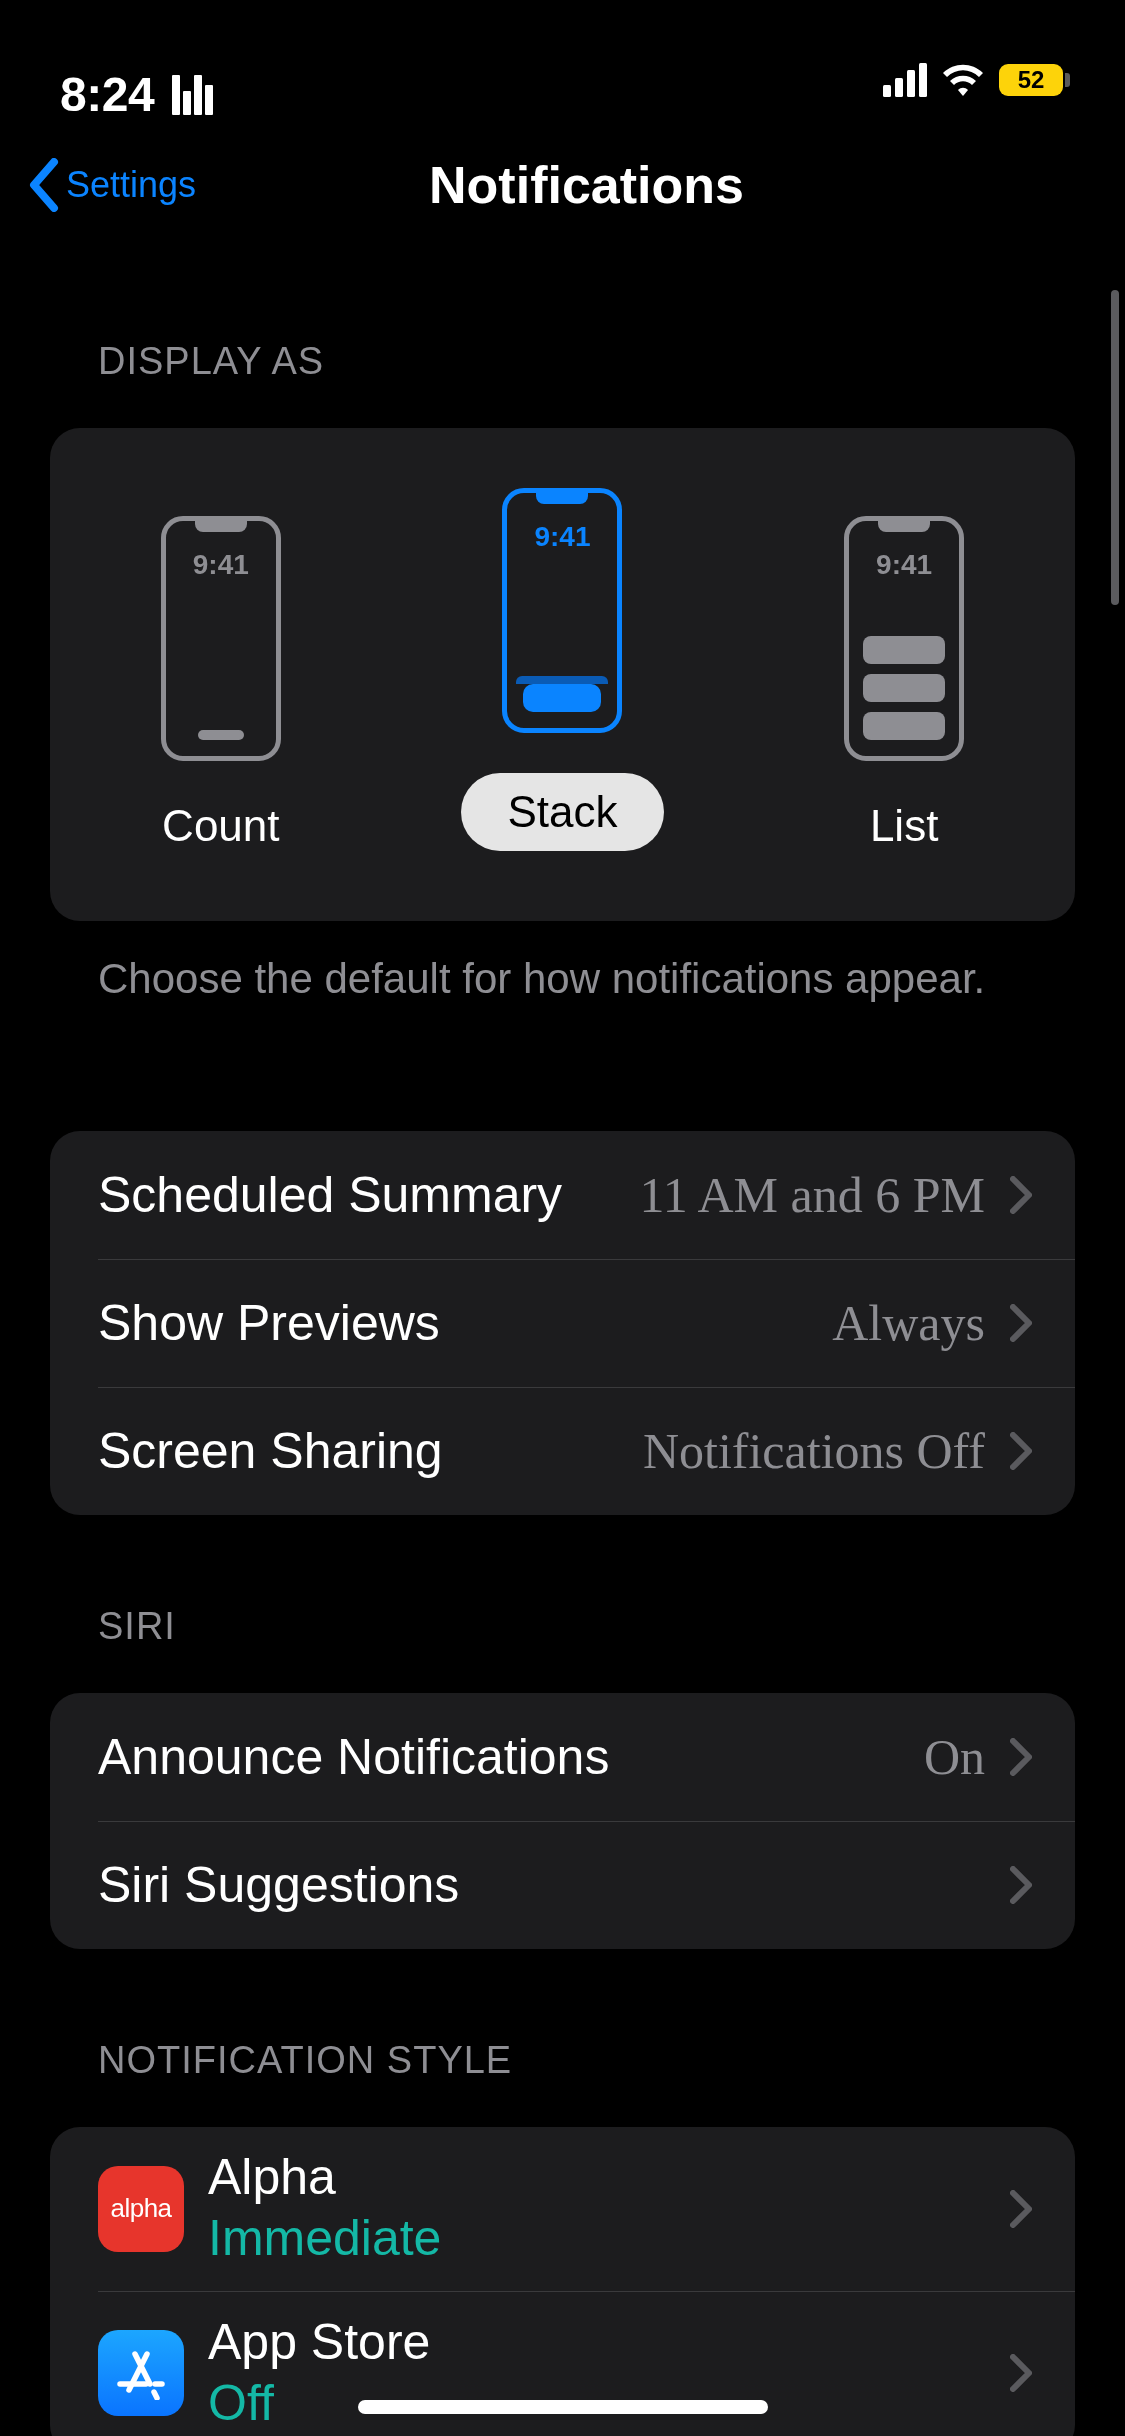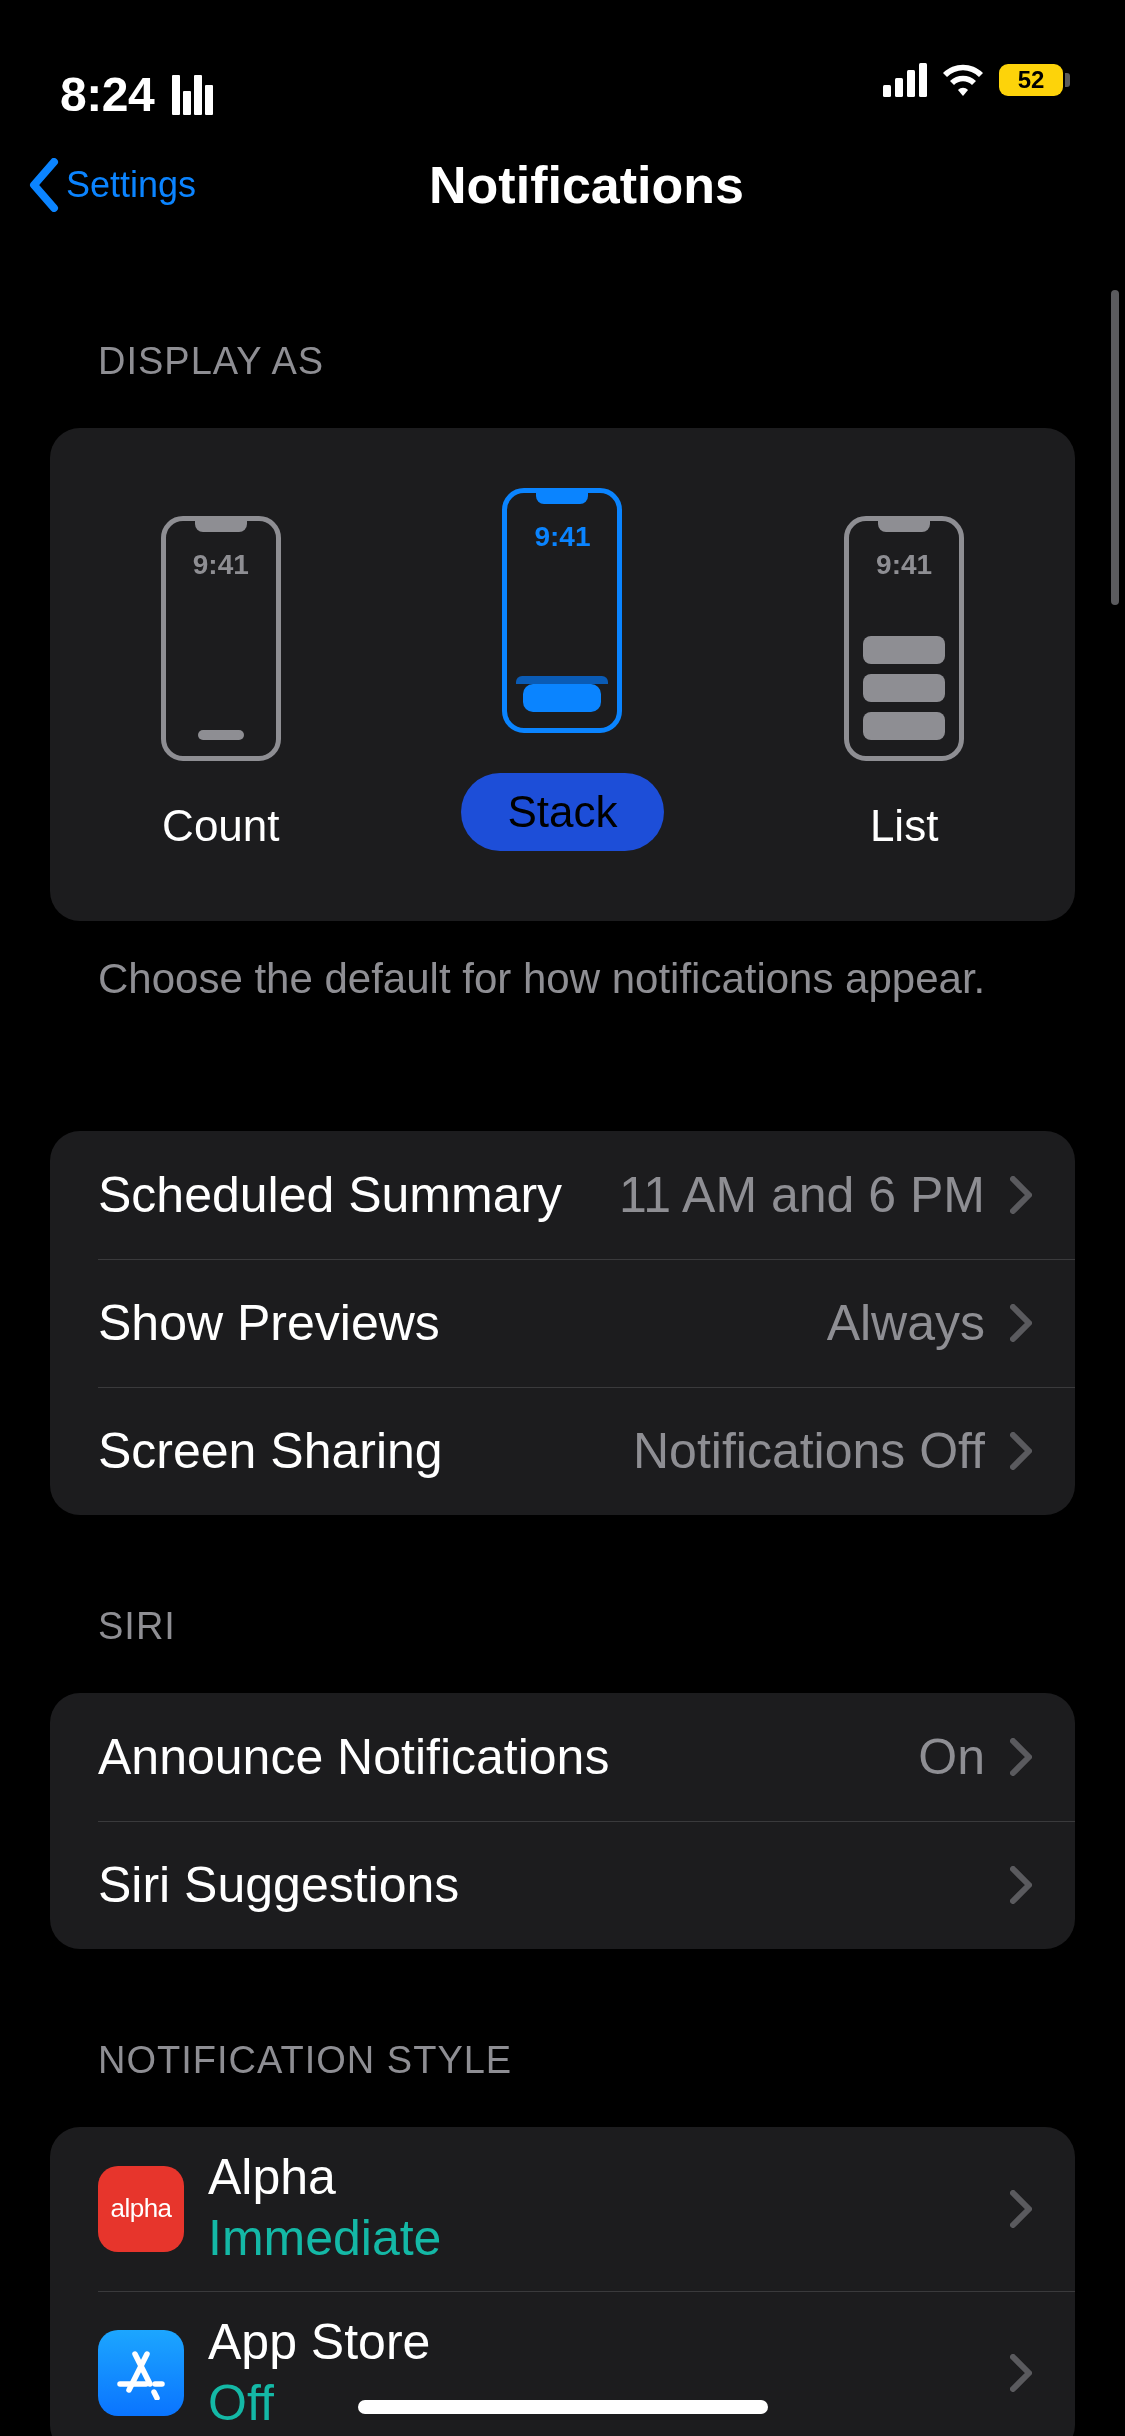--- a/index.html
+++ b/index.html
@@ -122,42 +122,42 @@
     .stack-block {
       position:absolute; bottom:16px; left:50%; transform:translateX(-50%);
       width:78px; height:28px; background:#0a84ff; border-radius:10px;
     }
     .list-lines { position:absolute; bottom:16px; left:50%; transform:translateX(-50%); display:flex; flex-direction:column; gap:10px; }
     .list-lines span { width:82px; height:28px; background:#8e8e93; border-radius:8px; display:block; }
     .option-label {
       font-size:44px; color:#fff;
     }
     .option-label.pill {
-      background:#1d4ed8; color:#000;
+      background:#e5e5e5; color:#000;
       padding:14px 46px; border-radius:44px;
       font-weight:500;
     }
     .section-footer {
       color:#8e8e93; font-size:42px;
       padding:30px 48px 0 48px;
       line-height:1.35;
     }
 
     
     .row {
       display:flex; align-items:center;
       min-height:128px;
       padding: 0 40px 0 48px;
       gap:24px;
     }
     .row + .row { border-top:1px solid #3a3a3c; margin-left:48px; padding-left:0; }
     .row.app { min-height:164px; }
     .row-label { font-size:50px; color:#fff; flex:none; }
     .row-spacer { flex:1; }
-    .row-value { font-size:50px; color:#8e8e93; text-align:left; }
+    .row-value { font-size:50px; color:#8e8e93; text-align:left;font-family:Liberation Serif, serif; }
     .chevron { flex:none; display:flex; align-items:center; opacity:0.55; }
 
     .app-icon {
       width:86px; height:86px; border-radius:20px; flex:none;
       display:flex; align-items:center; justify-content:center;
       font-family: "SF Pro Display", sans-serif;
     }
     .row.app .stack { display:flex; flex-direction:column; gap:4px; }
     .app-name { font-size:50px; color:#fff; line-height:1.1; }
     .app-sub { font-size:50px; color:#14b8a6; }

